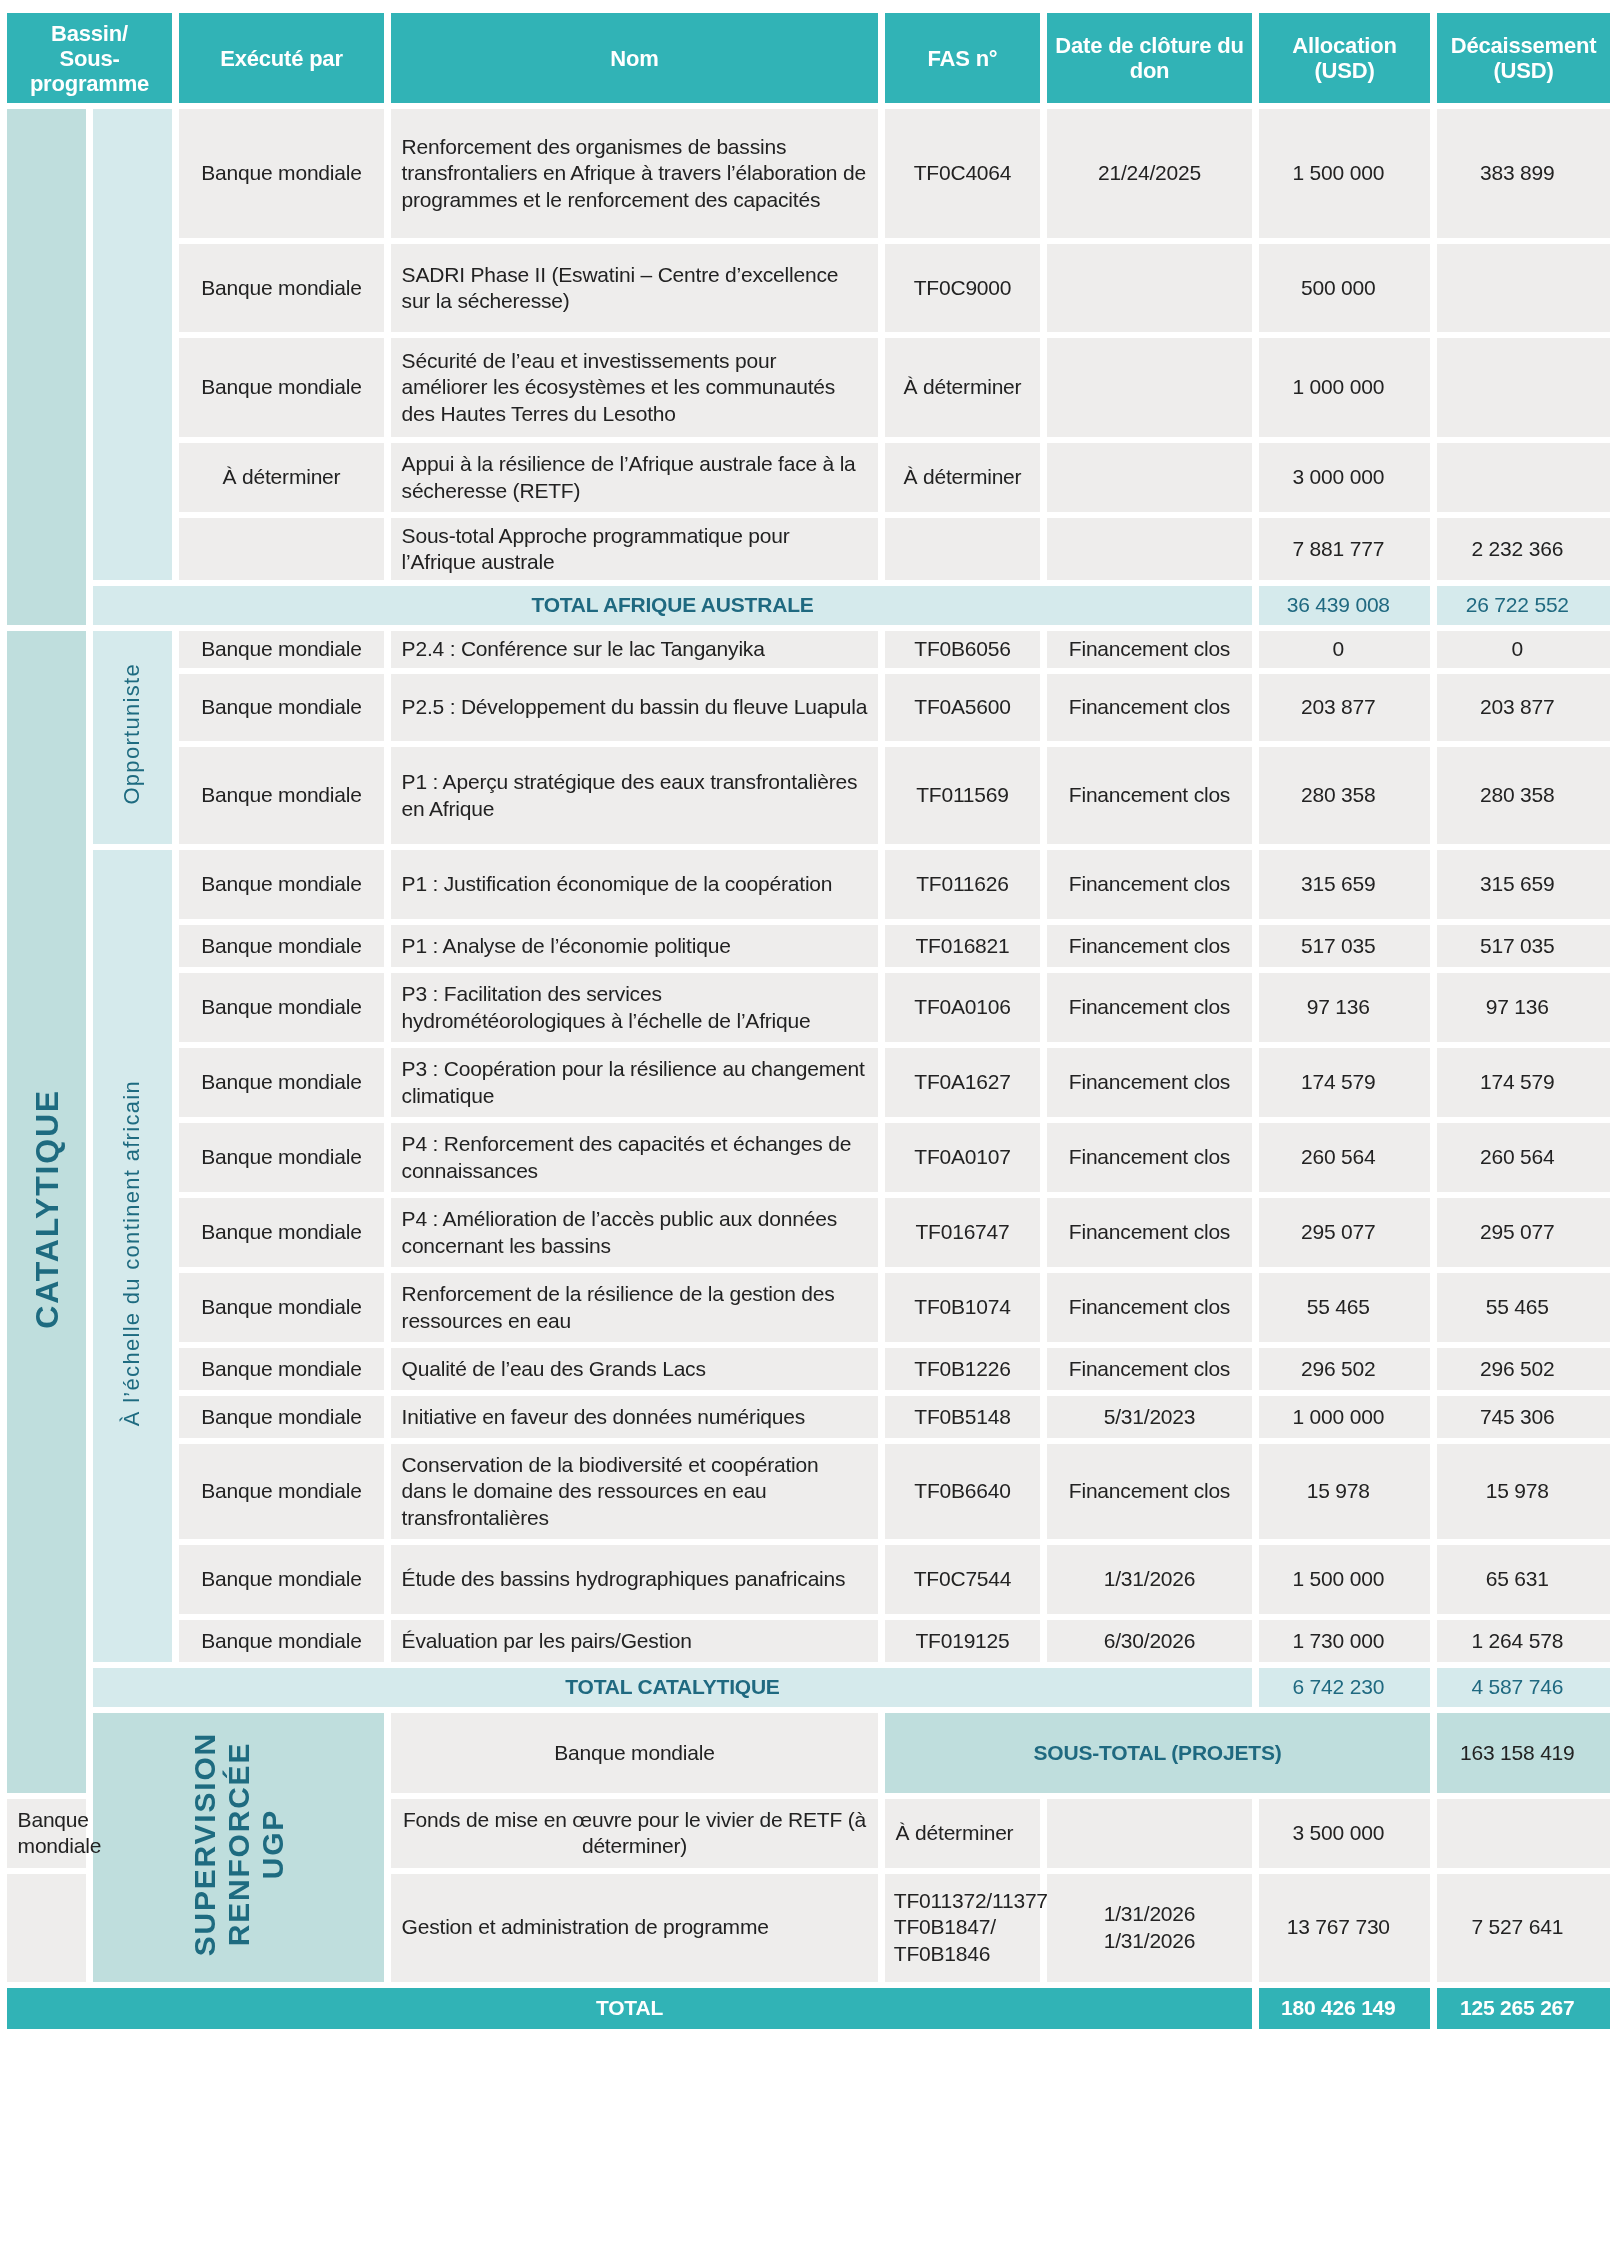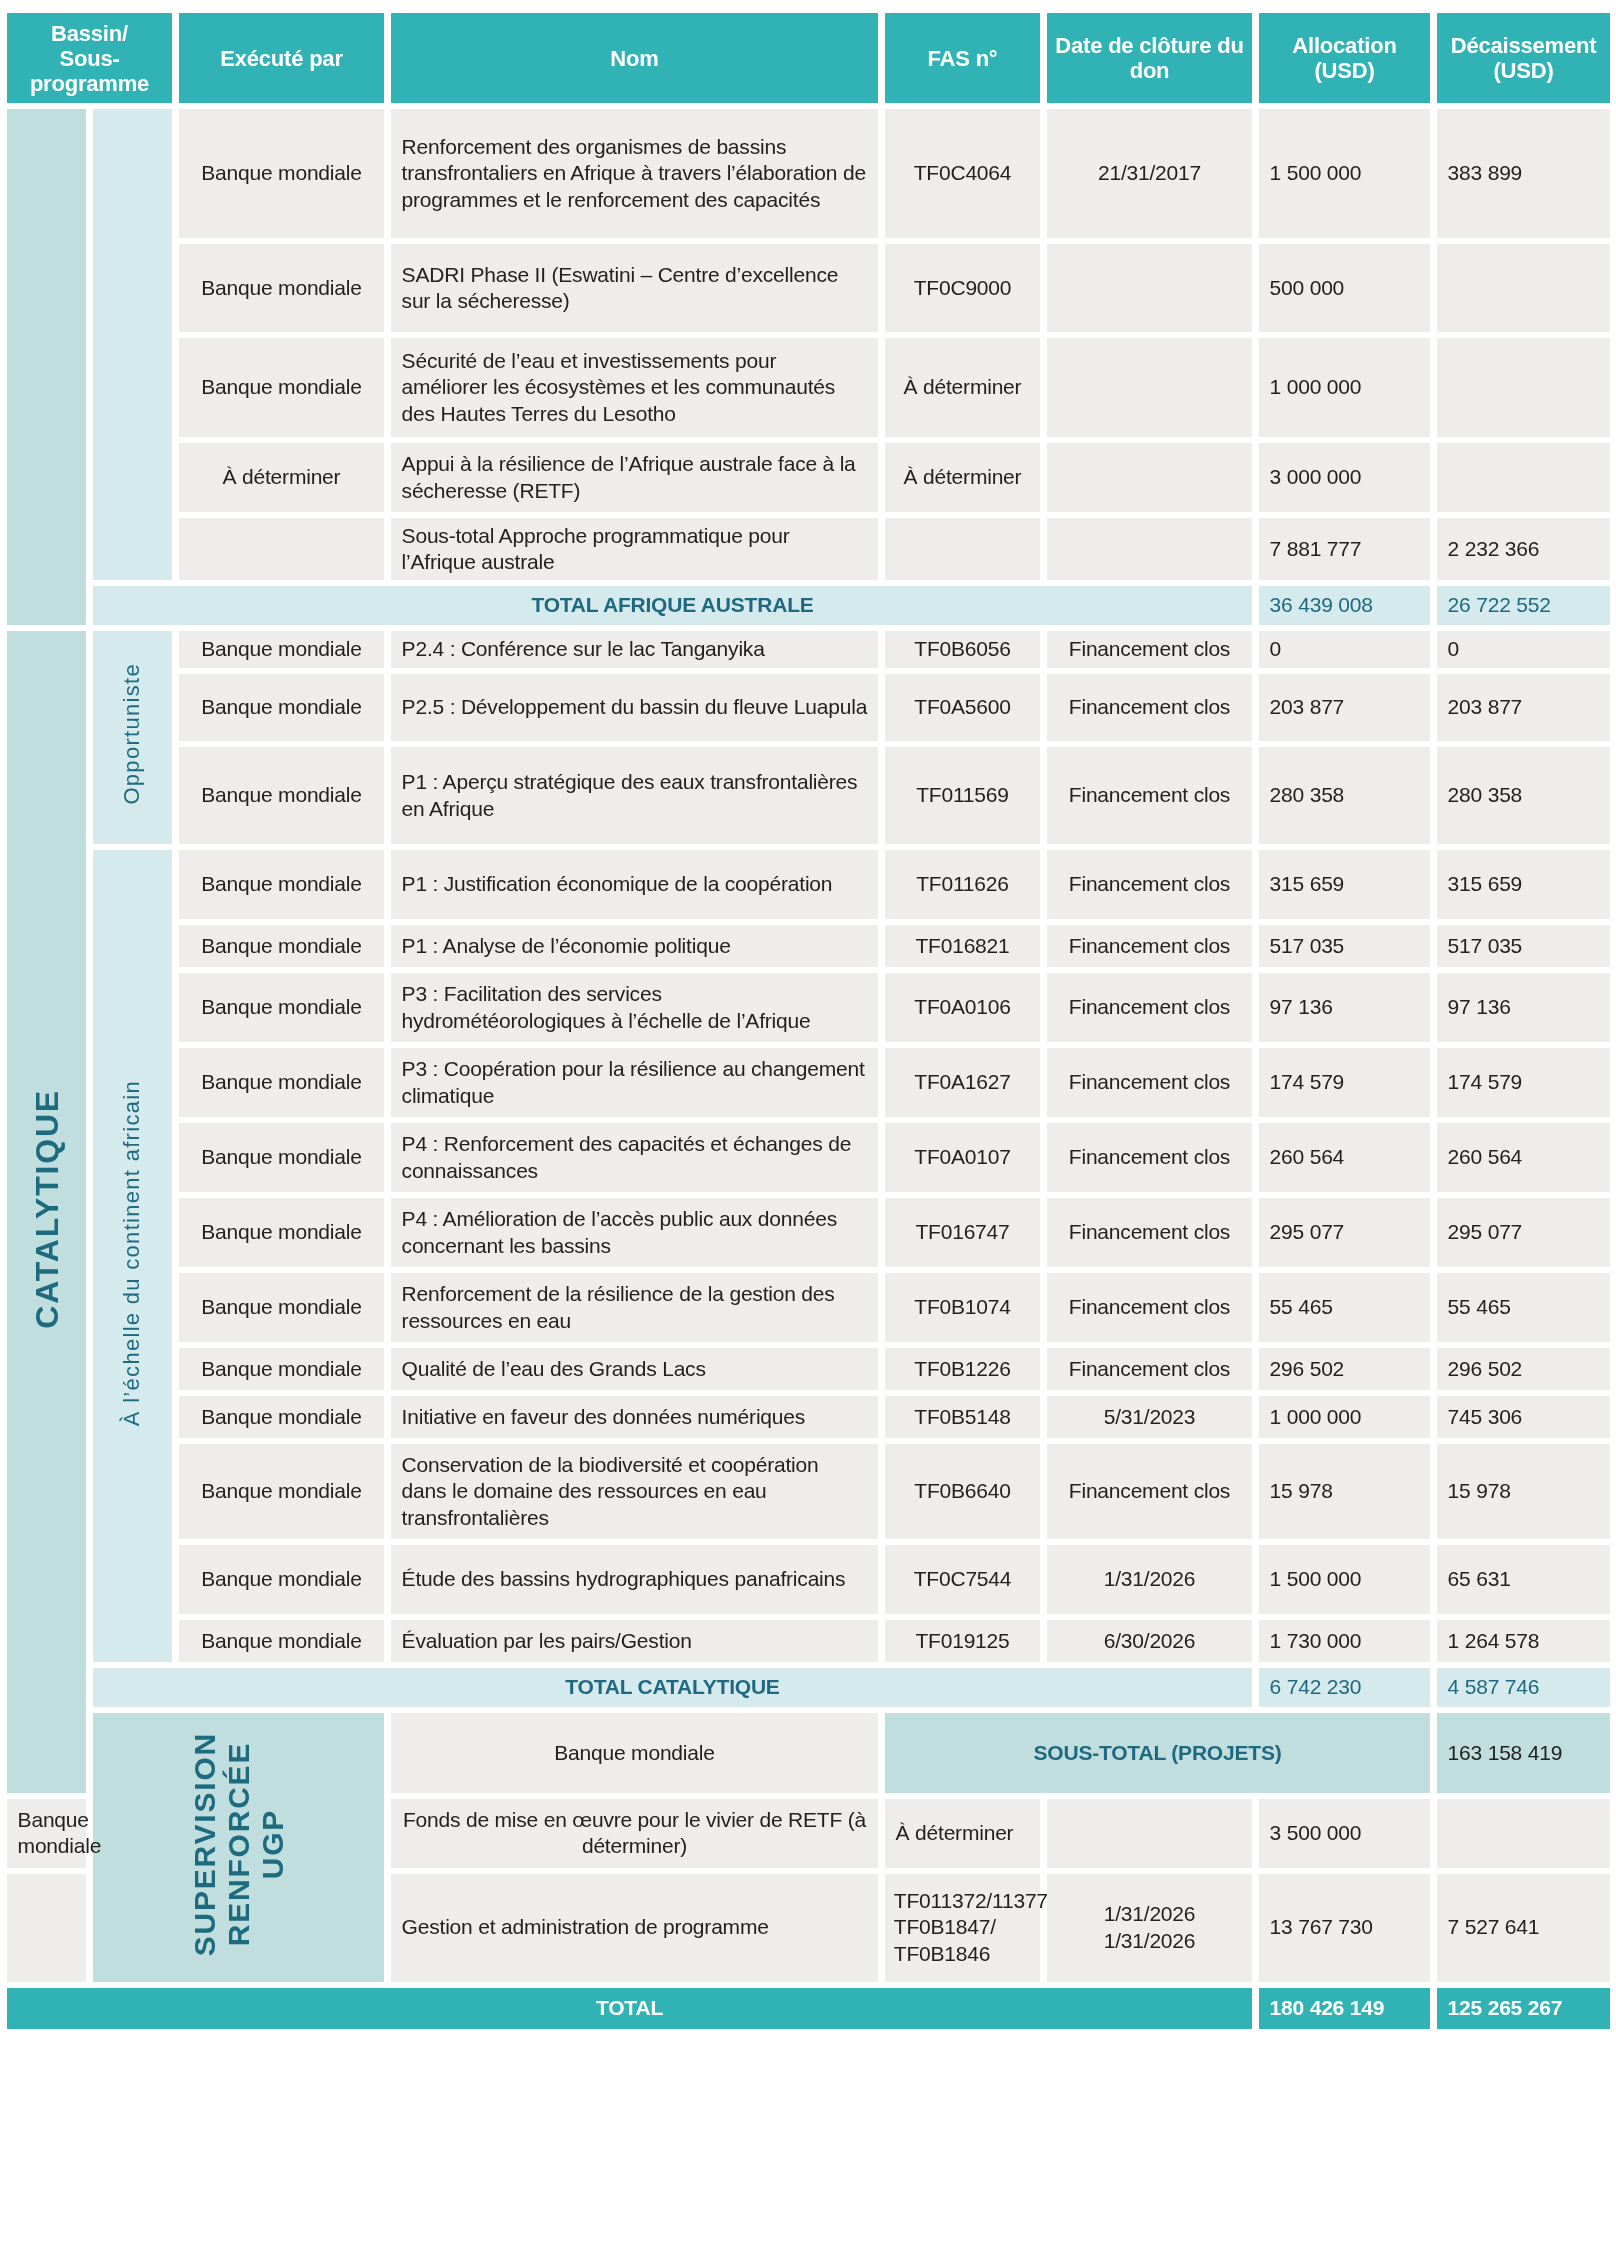--- a/index.html
+++ b/index.html
@@ -14,21 +14,21 @@
   .grant-table td, .grant-table th {
     background: #eeedec; font-size: 21px; line-height: 26.5px;
     padding: 0 10.6px; vertical-align: middle; font-weight: normal;
     letter-spacing: -0.2px;
   }
   .grant-table th {
     background: #31b3b6; color: #ffffff; font-weight: bold; font-size: 22px;
     line-height: 25px; text-align: center; height: 90px; padding: 0 5.3px;
   }
   .c { text-align: center; }
-  .r { text-align: left; padding-right: 23px !important; }
+  .r { text-align: center; padding-right: 23px !important; }
   .l { text-align: left; }
   td.bassin { background: #bfdedd; padding: 0; text-align: center; }
   td.sousprog { background: #d5eaec; padding: 0; text-align: center; }
   .vert {
     writing-mode: vertical-rl; transform: rotate(180deg);
     display: inline-block; color: #1e6b80; white-space: nowrap;
   }
   .vert.big { font-size: 32px; font-weight: bold; letter-spacing: 1.8px; line-height: 32px; }
   .vert.small { font-size: 22px; letter-spacing: 1.3px; line-height: 26.5px; }
   .vert.sup { font-size: 30px; font-weight: bold; letter-spacing: 1.8px; line-height: 34px; text-align: center; }
@@ -66,21 +66,21 @@
     </tr>
   </thead>
   <tbody>
 
     <tr style="height:129px">
       <td class="bassin" rowspan="6"></td>
       <td class="sousprog" rowspan="5"></td>
       <td class="c">Banque mondiale</td>
       <td class="l">Renforcement des organismes de bassins transfrontaliers en Afrique à travers l’élaboration de programmes et le renforcement des capacités</td>
       <td class="c">TF0C4064</td>
-      <td class="c">21/31/2017</td>
+      <td class="c">21/24/2025</td>
       <td class="r">1 500 000</td>
       <td class="r">383 899</td>
     </tr>
     <tr style="height:88px">
       <td class="c">Banque mondiale</td>
       <td class="l">SADRI Phase II (Eswatini – Centre d’excellence sur la sécheresse)</td>
       <td class="c">TF0C9000</td>
       <td class="c"></td>
       <td class="r">500 000</td>
       <td class="r"></td>

